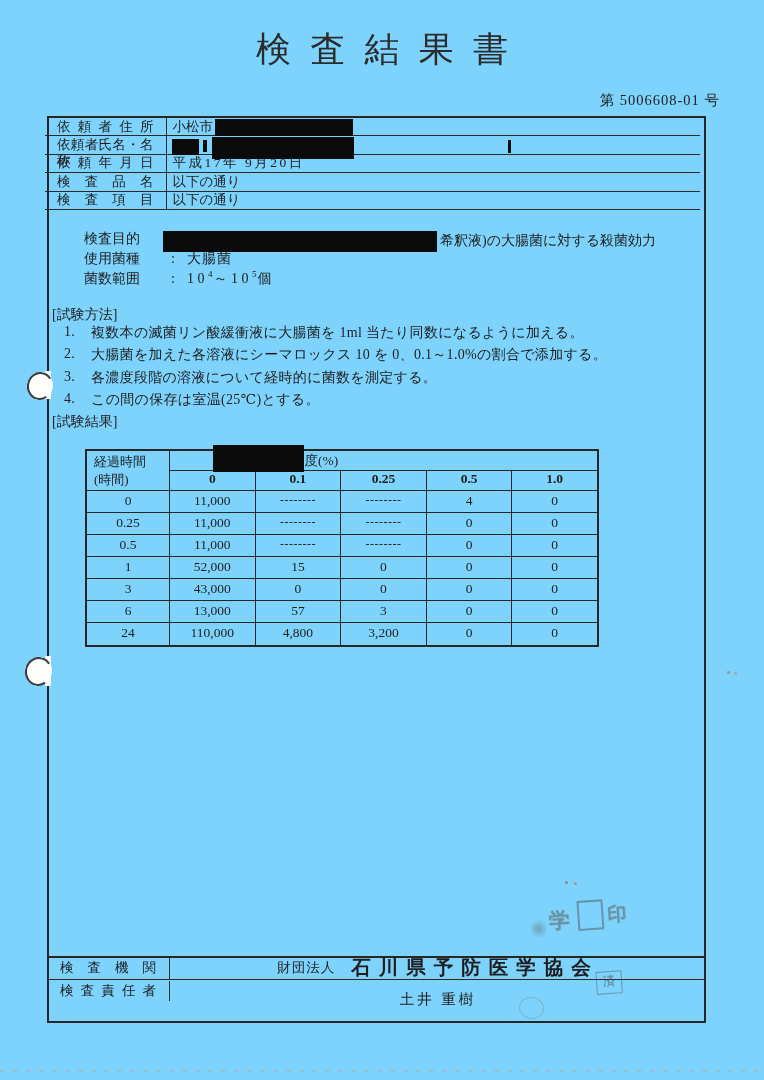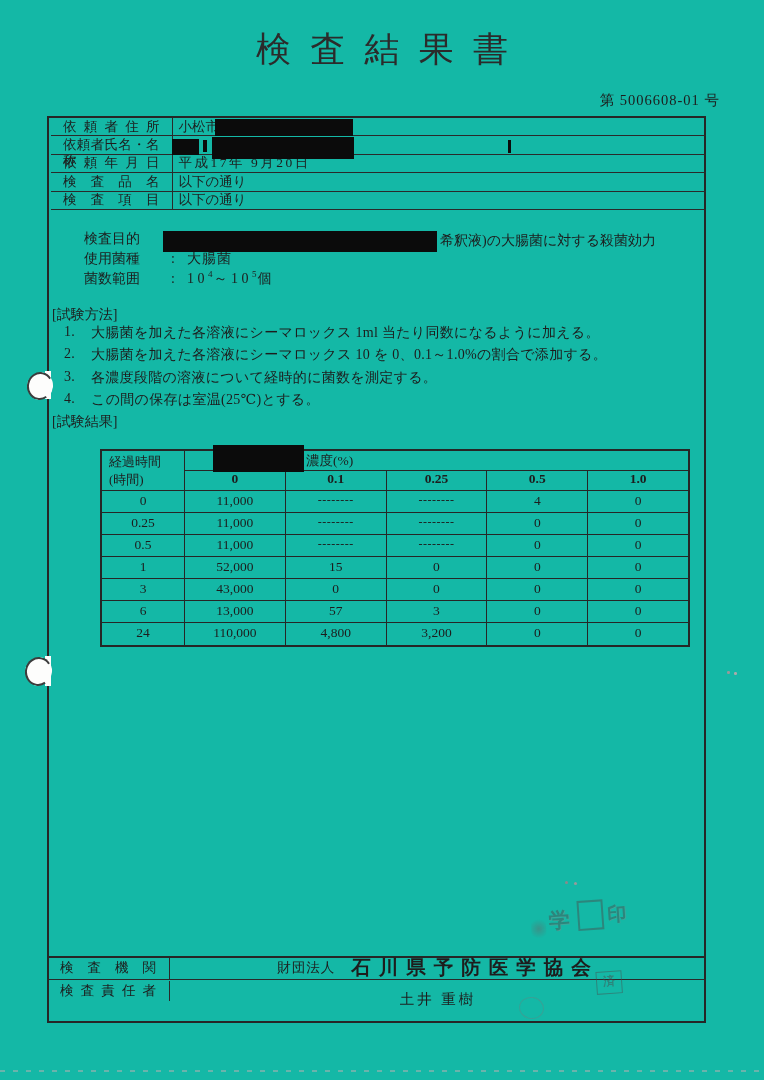--- a/index.html
+++ b/index.html
@@ -1,29 +1,29 @@
 <!DOCTYPE html>
 <html><head>
 <meta charset="utf-8">
 <style>
   html,body{margin:0;padding:0;background:#e8e8e8;}
   .page{
     position:relative;width:764px;height:1080px;margin:0 auto;
-    background:#14b8a6;overflow:hidden;
+    background:#7dd3fc;overflow:hidden;
     font-family:"Liberation Serif","DejaVu Serif",serif;color:#1d1d1d;
   }
   
   .title{position:absolute;top:26px;left:0;width:100%;text-align:center;
     font-size:35px;font-weight:500;letter-spacing:0.55em;text-indent:0.55em;color:#2b2b2b;}
   .doc-number{position:absolute;top:91px;right:44px;font-size:14.5px;letter-spacing:1px;}
   
   .outer-box{position:absolute;left:47px;top:116px;width:659px;height:907px;
     border:2px solid #262626;box-sizing:border-box;z-index:1;}
   
-  .req-table{position:absolute;left:51px;top:118px;width:655px;z-index:2;}
+  .req-table{position:absolute;left:45px;top:118px;width:655px;z-index:2;}
   .req-row{display:flex;height:18.4px;border-bottom:1.5px solid #2a2a2a;box-sizing:border-box;}
   .req-label{width:121.5px;border-right:1.5px solid #2a2a2a;box-sizing:border-box;
     font-size:13.5px;line-height:16.5px;padding:0.5px 12px 0 12px;
     text-align:justify;text-align-last:justify;}
   .req-value{flex:1;font-size:13.5px;line-height:16.5px;padding:0.5px 0 0 6px;box-sizing:border-box;}
   .req-date{letter-spacing:2.5px;}
   
   .redact{position:absolute;background:#0b0b0b;z-index:4;}
   
   .pp{position:absolute;left:65px;height:20px;font-size:14px;white-space:nowrap;z-index:2;}
@@ -32,21 +32,21 @@
   .pp-value{margin-left:4px;letter-spacing:1px;}
   .pp-suffix{position:absolute;left:440px;top:232px;font-size:14px;white-space:nowrap;z-index:2;}
   .rng{letter-spacing:3.5px;}
   .sup{font-size:9px;vertical-align:6px;letter-spacing:1px;}
   
   .sec-head{position:absolute;left:52px;font-size:14px;z-index:2;}
   .methods{position:absolute;left:64px;top:324px;z-index:2;}
   .m-item{display:flex;height:22.4px;font-size:14px;letter-spacing:0.3px;white-space:nowrap;}
   .m-no{width:27px;}
   
-  .res-table{position:absolute;left:100px;top:449px;width:590px;
+  .res-table{position:absolute;left:85px;top:449px;width:514px;
     border:2px solid #262626;box-sizing:border-box;z-index:2;background:transparent;}
   .res-head{display:flex;height:40px;border-bottom:1.5px solid #262626;box-sizing:border-box;}
   .res-time-h{width:83px;border-right:1.5px solid #262626;box-sizing:border-box;
     font-size:13px;line-height:17.5px;padding:2px 0 0 7px;}
   .res-right{flex:1;display:flex;flex-direction:column;}
   .res-band{height:19.5px;border-bottom:1.5px solid #262626;position:relative;box-sizing:border-box;}
   .res-suffix{position:absolute;left:121px;top:1px;font-size:13.5px;}
   .res-cols{flex:1;display:flex;}
   .rc{flex:1;border-right:1.5px solid #262626;box-sizing:border-box;
     text-align:center;font-size:13.5px;font-weight:600;padding-top:0.5px;}
@@ -146,21 +146,21 @@
     <span class="pp-label">使用菌種</span><span class="pp-colon">:</span><span class="pp-value">大腸菌</span>
   </div>
   <div class="pp" style="top:269px;">
     <span class="pp-label">菌数範囲</span><span class="pp-colon">:</span><span class="pp-value rng"><span>10</span><span class="sup">4</span><span>～10</span><span class="sup">5</span><span>個</span></span>
   </div>
 
   <div class="sec-head" style="top:306px;font-family:Liberation Serif, serif;">[試験方法]</div>
   <div class="methods">
     <div class="m-item">
       <span class="m-no">1.</span>
-        <span>大腸菌を加えた各溶液にシーマロックス 1ml 当たり同数になるように加える。</span>
+        <span>複数本の滅菌リン酸緩衝液に大腸菌を 1ml 当たり同数になるように加える。</span>
     </div>
     <div class="m-item">
       <span class="m-no">2.</span>
         <span>大腸菌を加えた各溶液にシーマロックス 10 を 0、0.1～1.0%の割合で添加する。</span>
     </div>
     <div class="m-item">
       <span class="m-no">3.</span>
         <span>各濃度段階の溶液について経時的に菌数を測定する。</span>
     </div>
     <div class="m-item">

